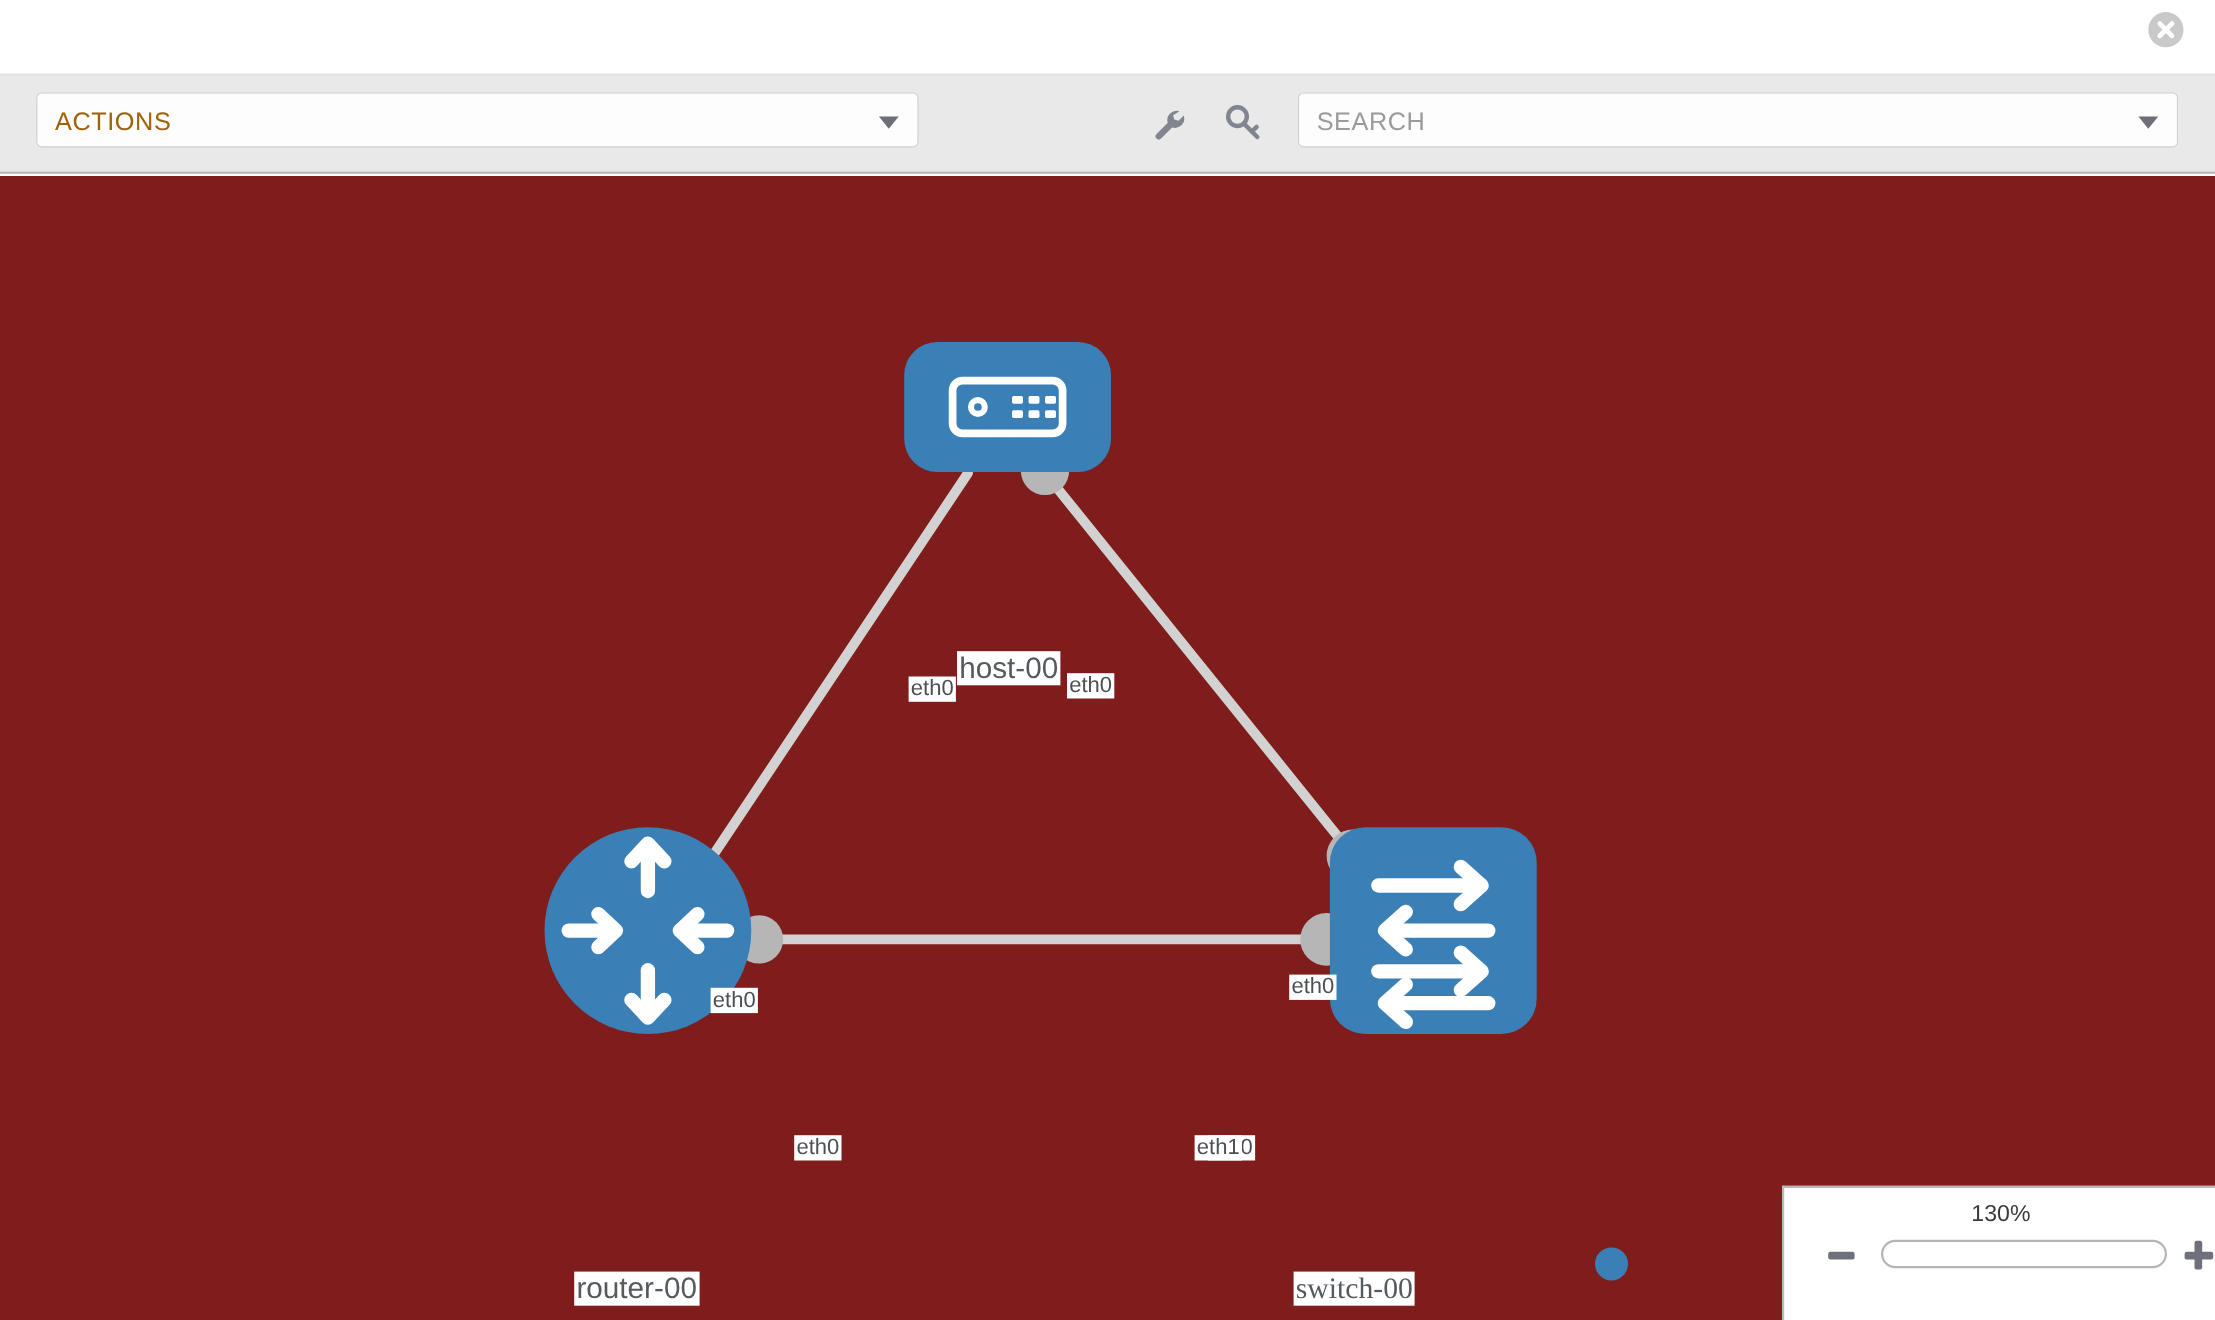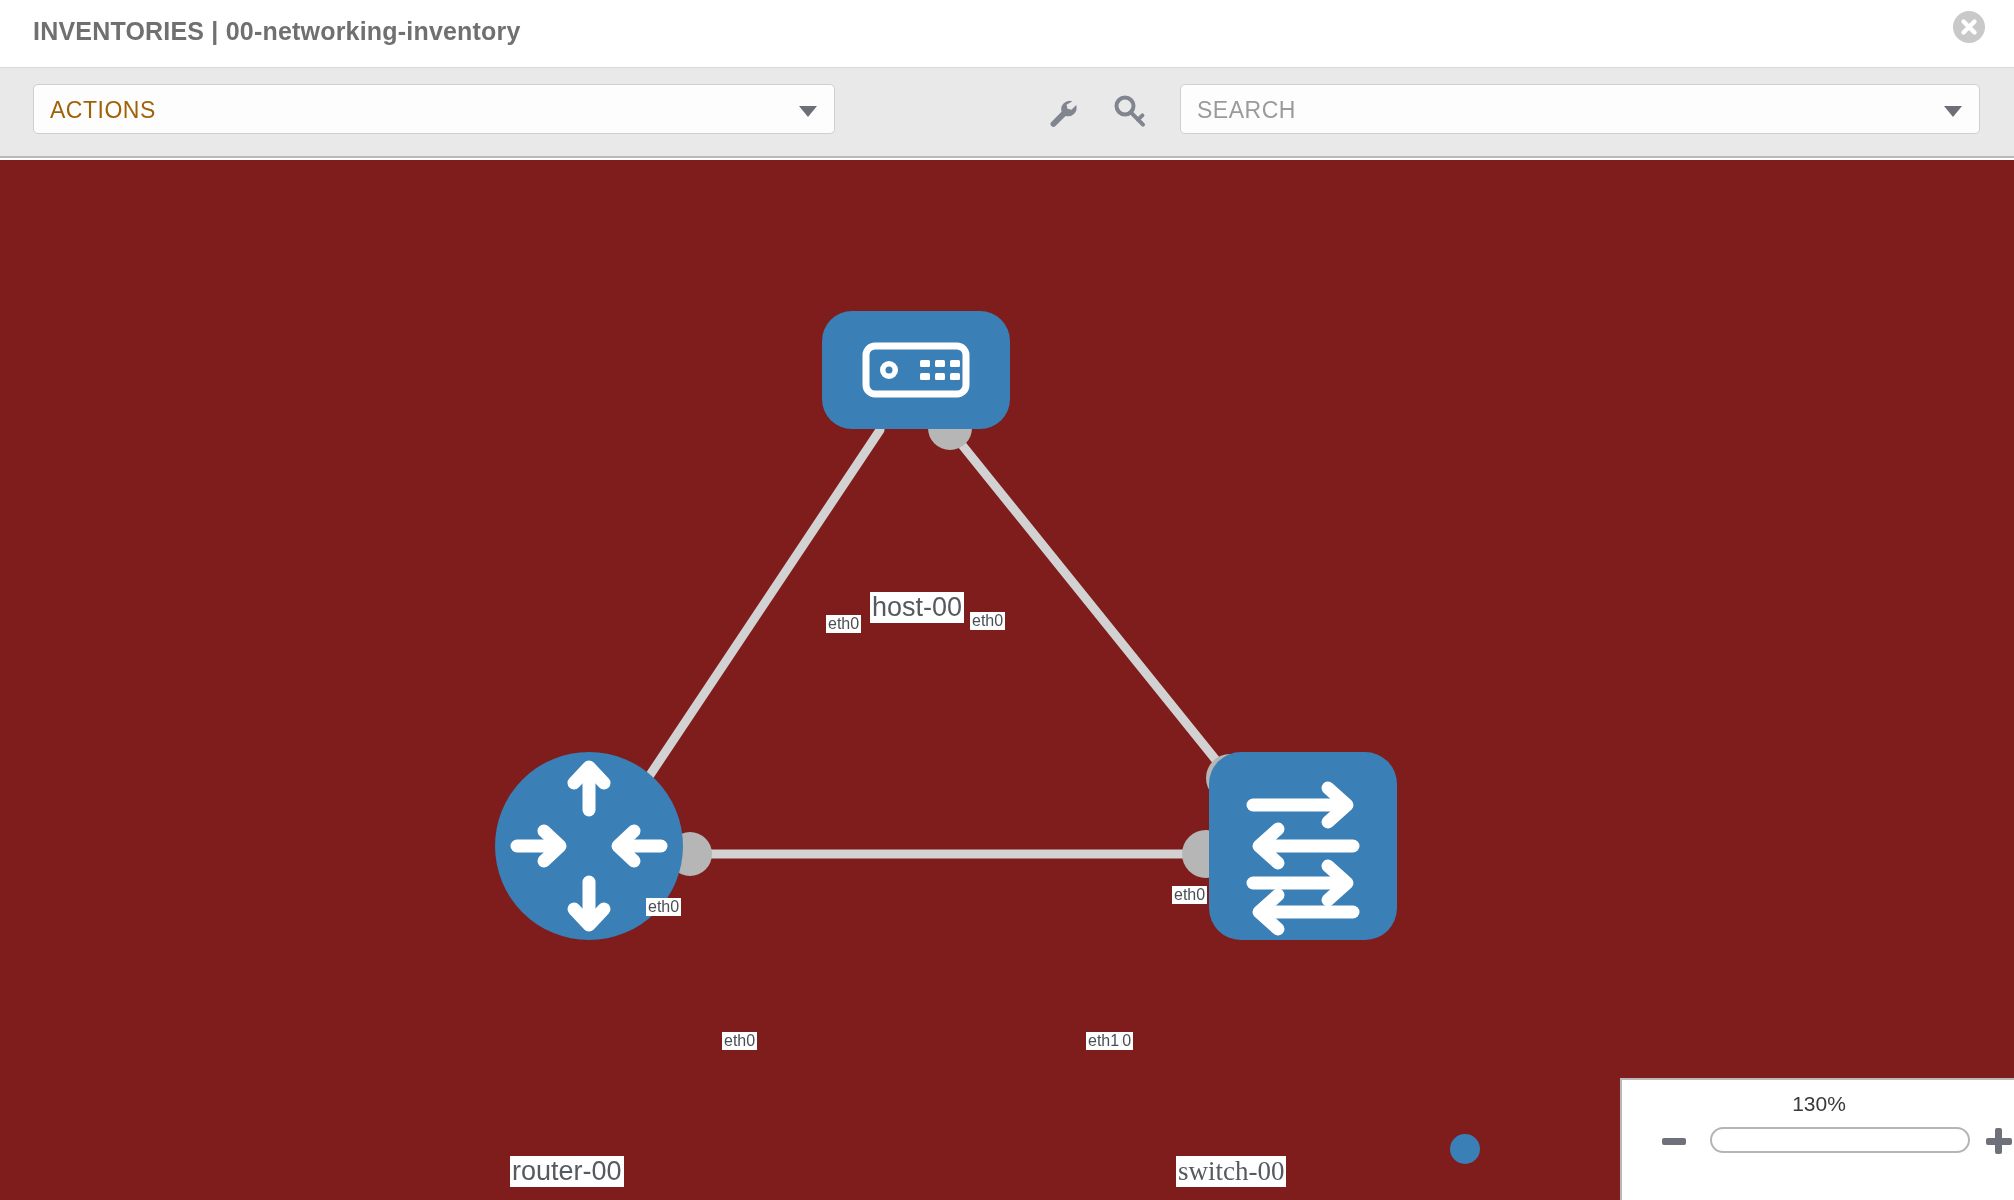--- a/index.html
+++ b/index.html
@@ -115,21 +115,21 @@
   .node-label {
     position: absolute;
     font-size: 27px;
     color: #555a5f;
     background: #ffffff;
     padding: 0 2px;
     white-space: nowrap;
   }
   .iface-label {
     position: absolute;
-    font-size: 16px;
+    font-size: 20px;
     color: #4b4f54;
     background: #ffffff;
     padding: 0 2px;
     white-space: nowrap;
   }
 
   
   .zoom-panel {
     position: absolute;
     left: 1620px; top: 1078px;
@@ -181,21 +181,20 @@
     position: absolute; left: 360px; top: 44px;
     width: 34px; height: 34px; cursor: pointer;
   }
 </style>
 </head>
 <body>
 
 <div id="app">
 
   <div class="header">
-    <div class="header-title">INVENTORIES | 00-networking-inventory</div>
     <div class="close-btn">
       <svg width="34" height="34" viewBox="0 0 34 34" aria-hidden="true">
         <circle cx="17" cy="17" r="16" fill="#c9c9c9"></circle>
         <path d="M11.5 11.5 L22.5 22.5 M22.5 11.5 L11.5 22.5" stroke="#ffffff" stroke-width="4.4" stroke-linecap="round"></path>
       </svg>
     </div>
   </div>
 
   <div class="toolbar"></div>
 
@@ -288,21 +287,21 @@
           <path d="M1253 723 L1345 723"></path>
           <path d="M1328 706 L1347 723 L1328 740"></path>
 
           <path d="M1353 752 L1261 752"></path>
           <path d="M1278 735 L1259 752 L1278 769"></path>
         </g>
       </g>
     </svg>
 
     <div class="node-label" style="left:870px; top:432px;">host-00</div>
-    <div class="node-label" style="left:510px; top:996px;">router-00</div>
+    <div class="node-label" style="left:522px; top:996px;">router-00</div>
     <div class="node-label" style="left:1176px; top:996px;font-family:Liberation Serif, serif;">switch-00</div>
 
     <div class="iface-label" style="left:826px; top:455px;">eth0</div>
     <div class="iface-label" style="left:970px; top:452px;">eth0</div>
     <div class="iface-label" style="left:646px; top:738px;">eth0</div>
     <div class="iface-label" style="left:1172px; top:726px;">eth0</div>
     <div class="iface-label" style="left:722px; top:872px;">eth0</div>
     <div class="iface-label" style="left:1098px; top:872px;">eth0</div>
     <div class="iface-label" style="left:1086px; top:872px;">eth1</div>
 

